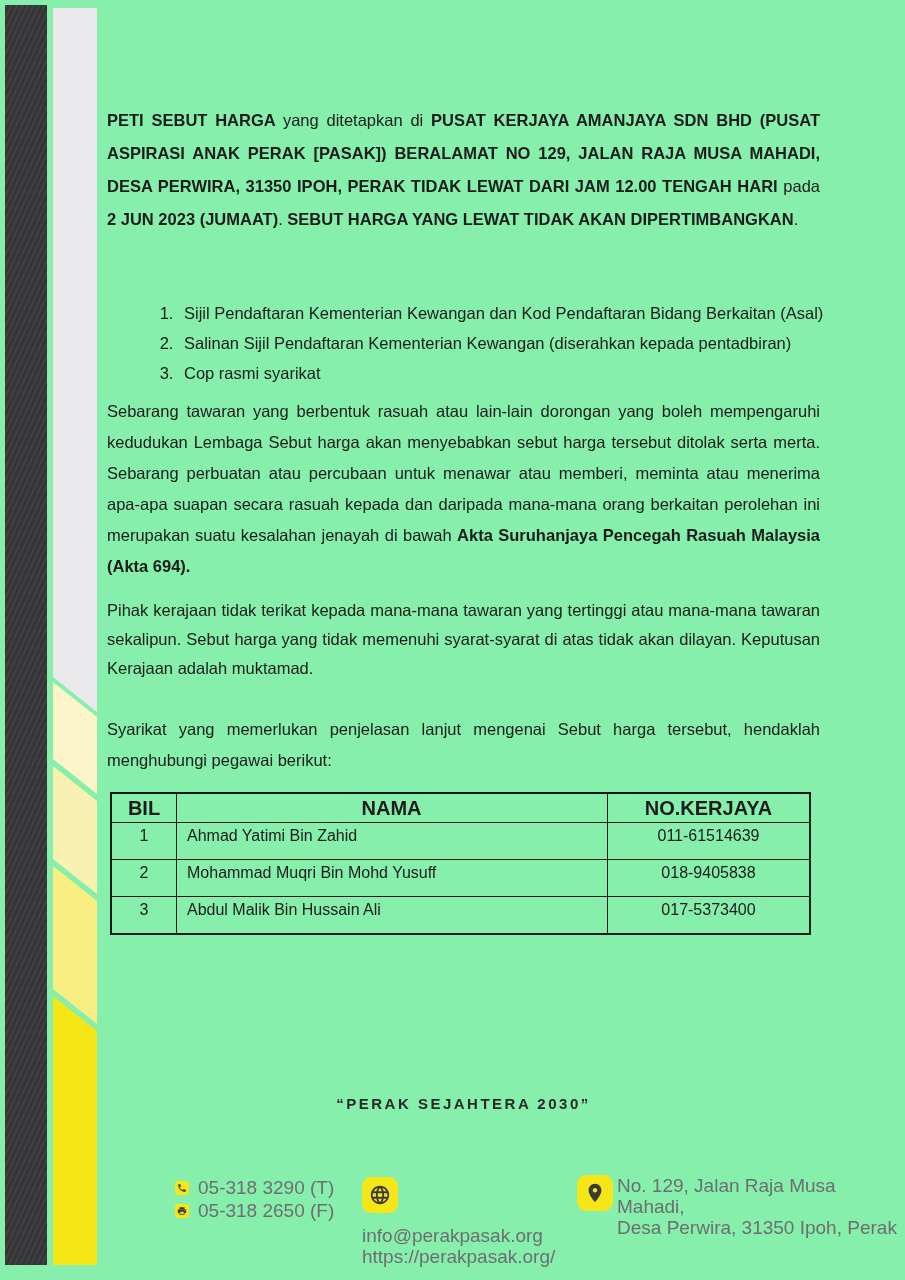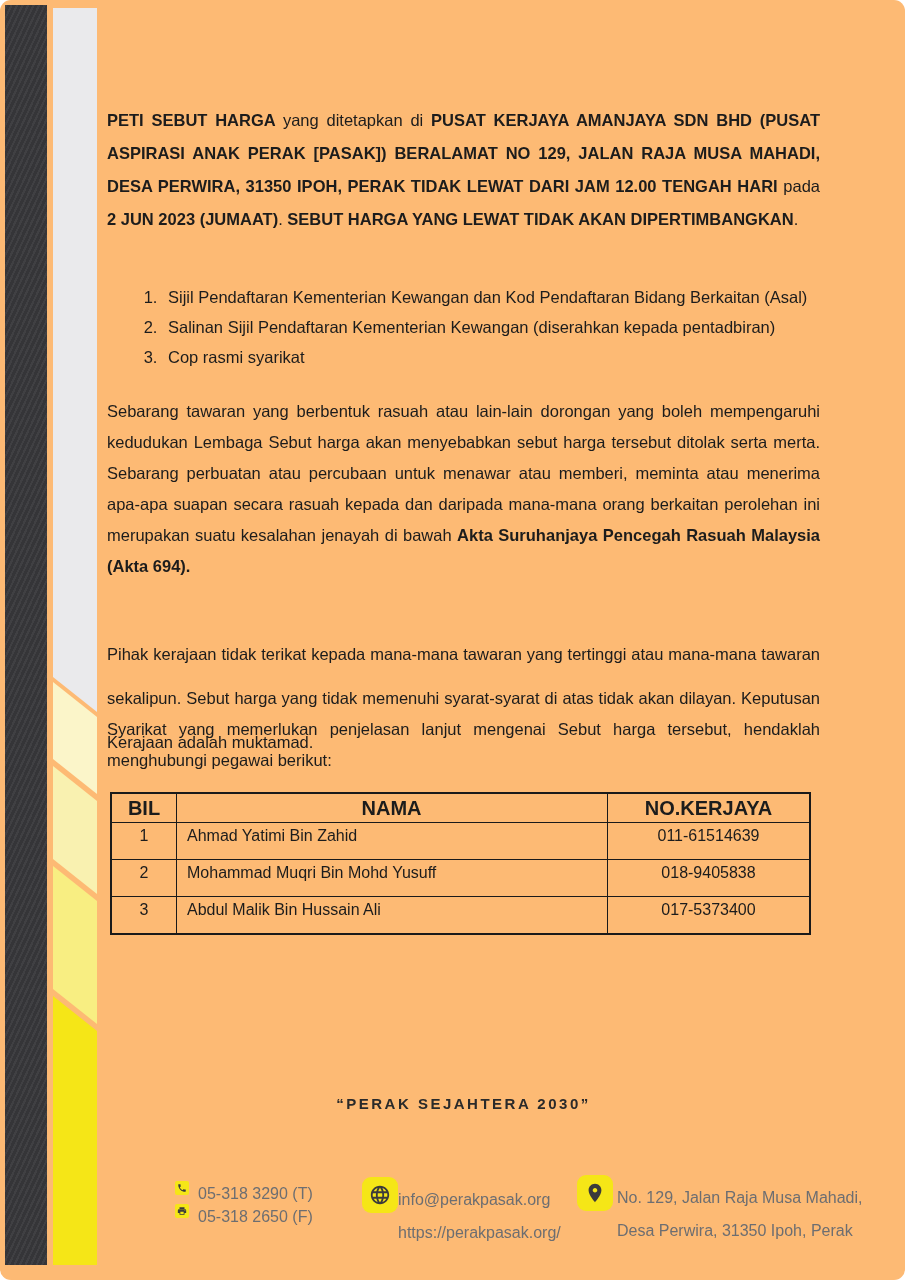--- a/index.html
+++ b/index.html
@@ -1,39 +1,39 @@
 <!DOCTYPE html>
 <html><head>
 <meta charset="utf-8">
 <style>
   html,body{margin:0;padding:0;background:#fff;}
-  .page{position:relative;width:905px;height:1280px;background:#fdba74;overflow:hidden;
-        font-family:"Liberation Sans", sans-serif;color:#1c1c1c;border-radius:11px;}
+  .page{position:relative;width:905px;height:1280px;background:#86efac;overflow:hidden;
+        font-family:"Liberation Sans", sans-serif;color:#1c1c1c;}
 
   
   .stripe-dark{position:absolute;left:5px;top:5px;width:42px;height:1260px;
     background:repeating-linear-gradient(115deg,#404043 0 2px,#353538 2px 5px);}
   .band{position:absolute;left:53px;top:8px;width:44px;height:1257px;}
   .seg{position:absolute;left:0;top:0;width:100%;height:100%;}
   .seg-gray  {background:#EAEAEC;clip-path:polygon(0 0,100% 0,100% 704px,0 669px);}
   .seg-pale1 {background:#FBF5C9;clip-path:polygon(0 674px,100% 709px,100% 786px,0 751px);}
   .seg-pale2 {background:#F9F1B0;clip-path:polygon(0 758px,100% 793px,100% 886px,0 851px);}
   .seg-med   {background:#F8EE82;clip-path:polygon(0 858px,100% 893px,100% 1016px,0 981px);}
   .seg-bright{background:#F5E617;clip-path:polygon(0 988px,100% 1023px,100% 1257px,0 1257px);}
 
   
   .block{position:absolute;left:107px;width:713px;font-size:16.5px;line-height:32px;
          text-align:justify;margin:0;}
   .p1{top:104px;line-height:33px;}
   .p2{top:250px;text-align:left;}
-  .doclist{position:absolute;left:107px;top:282px;width:690px;margin:0;padding-left:55px;
+  .doclist{position:absolute;left:107px;top:282px;width:690px;margin:16px;padding-left:55px;
            font-size:16.5px;line-height:30px;}
   .doclist li{padding-left:6px;}
   .p3{top:396px;line-height:31px;}
-  .p4{top:632px;line-height:44px;}
+  .p4{top:596px;line-height:29px;}
   .p5{top:714px;line-height:31px;}
   .block b{font-weight:bold;}
 
   
   .contact-table{position:absolute;left:110px;top:792px;border-collapse:collapse;
                  font-size:16px;table-layout:fixed;}
   .contact-table th,.contact-table td{border:1px solid #1a1a1a;}
   .contact-table{border:2px solid #1a1a1a;}
   .contact-table th{height:26px;font-size:20px;font-weight:bold;text-align:center;vertical-align:middle;}
   .contact-table td{height:31px;vertical-align:top;padding-top:4px;}
@@ -41,27 +41,27 @@
   .col-nama{width:419px;}
   td.col-nama{text-align:left;padding-left:10px;}
   th.col-nama{text-align:center;padding-left:0;}
   .col-tel{width:199px;text-align:center;}
 
   
   .quote{position:absolute;left:107px;top:1095px;width:713px;text-align:center;
          font-size:15px;font-weight:bold;letter-spacing:2.5px;color:#2a2a2a;}
 
   
-  .footer-text{font-size:16px;color:#6D6E71;line-height:21px;margin-top:12px;}
+  .footer-text{font-size:19px;color:#6D6E71;line-height:21px;}
   .fg1{position:absolute;left:175px;top:1177px;}
   .fg1-row{display:flex;align-items:center;gap:9px;height:21px;margin-bottom:2px;}
   .mini-icon{width:14px;height:14px;background:#F5E617;border-radius:2px;
              display:flex;align-items:center;justify-content:center;flex:0 0 auto;}
   .mini-icon svg{width:10px;height:10px;fill:#3b3b3b;}
-  .fg2{position:absolute;left:362px;top:1177px;display:flex;}
+  .fg2{position:absolute;left:362px;top:1177px;display:flex;gap:12px;flex-direction:column;}
   .fg3{position:absolute;left:577px;top:1175px;display:flex;gap:4px;}
   .big-icon{width:36px;height:36px;background:#F5E617;border-radius:9px;
             display:flex;align-items:center;justify-content:center;flex:0 0 auto;}
   .big-icon svg{width:22px;height:22px;fill:#3b3b3b;}
 </style>
 </head>
 <body>
 
 <div class="page">
 

